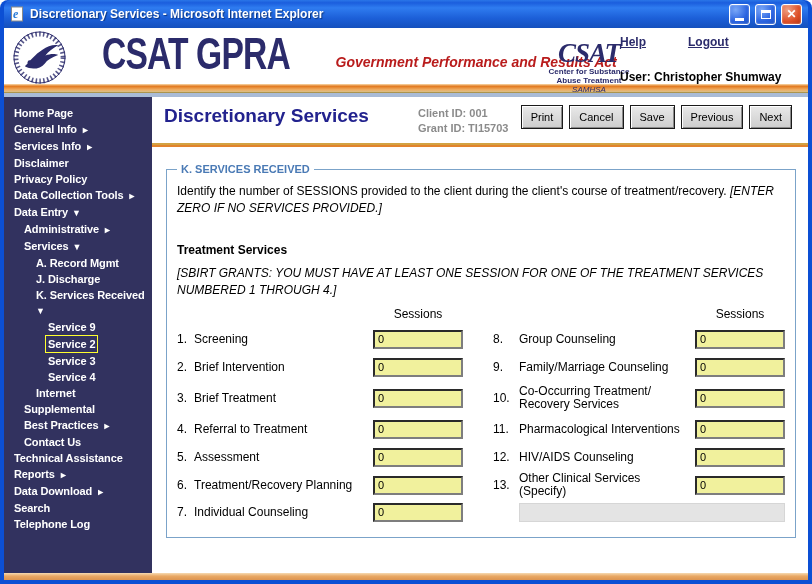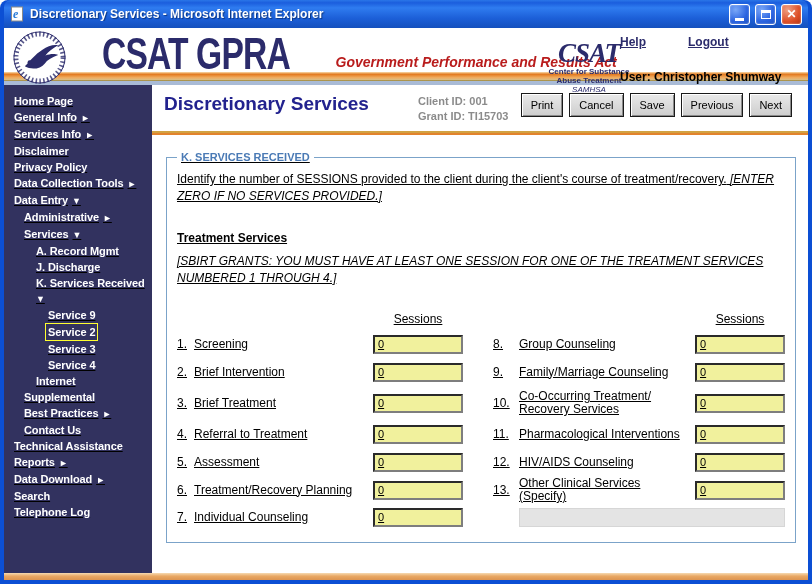--- a/index.html
+++ b/index.html
@@ -20,25 +20,25 @@
             color:#fff; font-weight:bold; font-size:12px; line-height:1;
             background:radial-gradient(circle at 30% 25%,#7aa8f8,#2a63e0 60%,#1c4fc0);
             box-shadow:inset 0 0 2px rgba(255,255,255,.6); }
   .tb-btn.close { background:radial-gradient(circle at 30% 25%,#f0a084,#dd4f27 60%,#b23010); }
   .glyph-min { width:9px; height:3px; background:#fff; margin-top:10px; }
   .glyph-max { width:10px; height:9px; border:1px solid #fff; border-top:3px solid #fff; }
   .ie-ico { width:16px; height:16px; flex:none; }
 
   
   .page { flex:1; min-height:0; display:flex; flex-direction:column; background:#fff; }
-  .app-header { height:44px; flex:none; position:relative; background:#fff; }
+  .app-header { height:56px; flex:none; position:relative; background:#fff; }
   .orange-bar { height:9px; flex:none;
       background:linear-gradient(180deg,#f8dcae 0%,#e2791f 25%,#f0a95c 60%,#dcbc82 85%,#8f7d2e 100%); }
   .bluegray-strip { height:4px; flex:none; background:#a9bbd6; }
-  .content { flex:1; min-height:0; display:flex;text-decoration:underline; }
+  .content { flex:1; min-height:0; display:flex; }
   .footer-bar { height:7px; flex:none;
       background:linear-gradient(180deg,#f6dab2 0%,#e9a864 45%,#dc9450 100%); }
 
   
   .hhs-logo { position:absolute; left:8px; top:2px; }
   .brand { position:absolute; left:98px; top:6px; display:flex; align-items:flex-end; gap:10px; }
   .brand-main { font-size:40px; font-weight:bold; color:#2b2b6b; letter-spacing:-1px;
                 transform:scale(.84,1.1); transform-origin:left bottom; line-height:44px; }
   .brand-sub { font-family:Liberation Sans, sans-serif; font-style:italic; font-weight:bold;
                font-size:14px; color:#b91c1c; padding-bottom:8px; white-space:nowrap; }
@@ -78,21 +78,21 @@
          box-shadow:inset 1px 1px 0 #fff, inset -1px -1px 0 #8a8a8a; }
   .rule { height:1px; background:#fff; border-top:2px solid #d2a243; border-bottom:2px solid #e2832d; }
 
   fieldset.services { margin:16px 12px 0 14px; border:1px solid #7ba3c9; padding:2px 8px 12px; }
   fieldset.services legend { color:#4a7ab5; font-weight:bold; font-size:11px; padding:0 4px; margin-left:2px; }
   .intro { font-size:12px; line-height:17px; margin:6px 2px 0; color:#000; }
   .it { font-style:italic; }
   .treatment-head { font-size:12px; font-weight:bold; margin:26px 2px 0; }
   .sbirt { font-size:12px; font-style:italic; line-height:17px; margin:8px 2px 0; }
 
-  .form-cols { display:flex; margin-top:25px; padding:0 2px; }
+  .form-cols { display:flex; margin-top:8px; padding:0 2px; }
   .col-l { width:286px; flex:none; }
   .col-gap { width:30px; flex:none; }
   .col-r { flex:1; min-width:0; }
   .shead { height:18px; display:flex; }
   .shead .sp { flex:1; }
   .sessions-h { width:90px; flex:none; text-align:center; font-size:12px; color:#000; }
   .srow { height:28px; display:flex; align-items:center; }
   .srow.tall { height:34px; }
   .srow.last { height:26px; }
   .fnum { flex:none; font-size:12px; }

